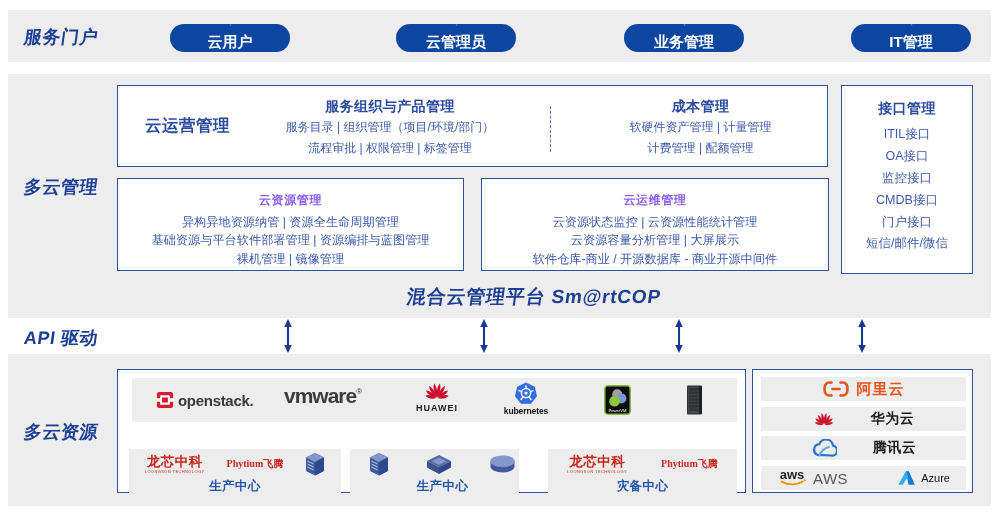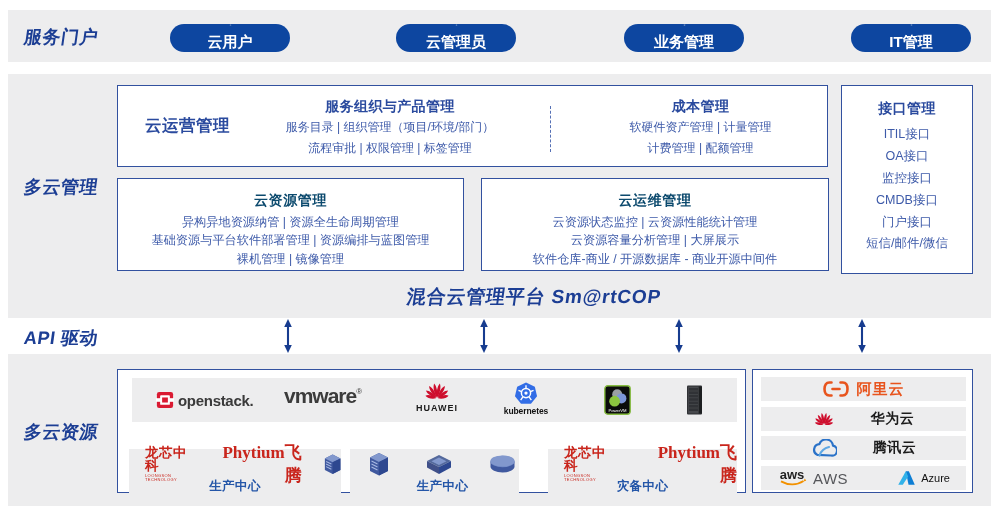--- a/index.html
+++ b/index.html
@@ -36,21 +36,21 @@
   .op-group { position:absolute; top:0; text-align:center; }
   .op-group .gh { font-size:14px; font-weight:bold; color:#2a4a9e; margin-top:10px; line-height:20px; letter-spacing:.4px; }
   .op-group .gl { font-size:12px; color:#3d5aa9; line-height:16px; margin-top:5px; }
   .op-group .gh + .gl { margin-top:3px; }
   .g-service { left:113px; width:318px; }
   .g-cost    { left:460px; width:245px; }
   .dash-div  { position:absolute; left:432px; top:20px; height:46px; width:0;
                border-left:1.5px dashed #5570b5; }
 
   .cell-box { text-align:center; }
-  .cell-box .bh { font-size:14px; font-weight:bold; color:#0c4a6e; margin-top:11px; line-height:20px; letter-spacing:.6px; }
+  .cell-box .bh { font-size:12px; font-weight:bold; color:#8b5cf6; margin-top:11px; line-height:20px; letter-spacing:.6px; }
   .cell-box .bl { font-size:12.2px; color:#3d5aa9; line-height:18.4px; margin-top:0; }
   .cell-box .bh + .bl { margin-top:3px; }
 
   .if-head { text-align:center; font-size:14px; font-weight:bold; color:#2a4a9e;
              margin-top:14px; letter-spacing:.4px; }
   .if-item { text-align:center; font-size:12.5px; color:#3d5aa9; line-height:15px; margin-top:6.9px; }
   .if-item:nth-of-type(2) { margin-top:9px; }
 
   .platform-title { position:absolute; left:0; top:284px; width:1068px; text-align:center;
                     color:#1c3e94; font-weight:bold; font-size:19px; letter-spacing:.8px;
@@ -69,27 +69,27 @@
   .vm-r    { font-size:8px; color:#3b3b3b; vertical-align:9px; font-weight:normal; }
   .logo-stack { display:flex; flex-direction:column; align-items:center; }
   .hw-text { font-size:9px; font-weight:bold; color:#1a1a1a; letter-spacing:1px; margin-top:2px; }
   .k8s-text { font-size:8.5px; font-weight:bold; color:#111111; margin-top:1px; letter-spacing:-0.1px; }
 
   .dc-box { position:absolute; top:79px; height:48px; background:#ededee; }
   .dc-a { left:11px;  width:212px; }
   .dc-b { left:232px; width:169px; }
   .dc-c { left:430px; width:189px; }
   .dc-brands { position:absolute; top:4px; left:0; width:100%; height:22px;
-               display:flex; align-items:center; justify-content:center; gap:22px;padding-left:16px; }
+               display:flex; align-items:center; justify-content:center; gap:22px; }
   .dc-label { position:absolute; bottom:3.5px; left:0; width:100%; text-align:center;
               color:#2456a8; font-weight:bold; font-size:12.5px; line-height:16px; letter-spacing:.4px; }
   .loongson { display:flex; flex-direction:column; align-items:center; line-height:1; }
   .loongson .zh { font-size:13.5px; font-weight:900; color:#c9251c; letter-spacing:.5px; }
   .loongson .en { font-size:4px; color:#c9251c; letter-spacing:.4px; margin-top:1.5px; }
-  .phytium { font-size:17px; font-weight:bold; color:#c9251c; font-family:"Liberation Serif","DejaVu Serif",serif;text-align:right; }
+  .phytium { font-size:10px; font-weight:bold; color:#c9251c; font-family:"Liberation Serif","DejaVu Serif",serif; }
   .dc-icons { position:absolute; top:2px; left:0; width:100%; height:26px;
               display:flex; align-items:center; justify-content:center; gap:36px; }
 
   .cloud-row { position:absolute; left:8px; width:205px; height:24px; background:#ededee;
                display:flex; align-items:center; justify-content:center; gap:8px; }
   .cloud-row .zh-orange { color:#e8541d; font-weight:bold; font-size:15px; letter-spacing:1px; }
   .cloud-row .zh-black  { color:#1c1c1c; font-weight:bold; font-size:14px; letter-spacing:.5px;margin-left:28px; }
   .aws-azure { justify-content:space-between; padding:0 16px; }
   .aws-wrap { display:flex; align-items:flex-end; gap:6px; }
   .aws-gray { color:#55565a; font-size:15px; letter-spacing:.5px; }

